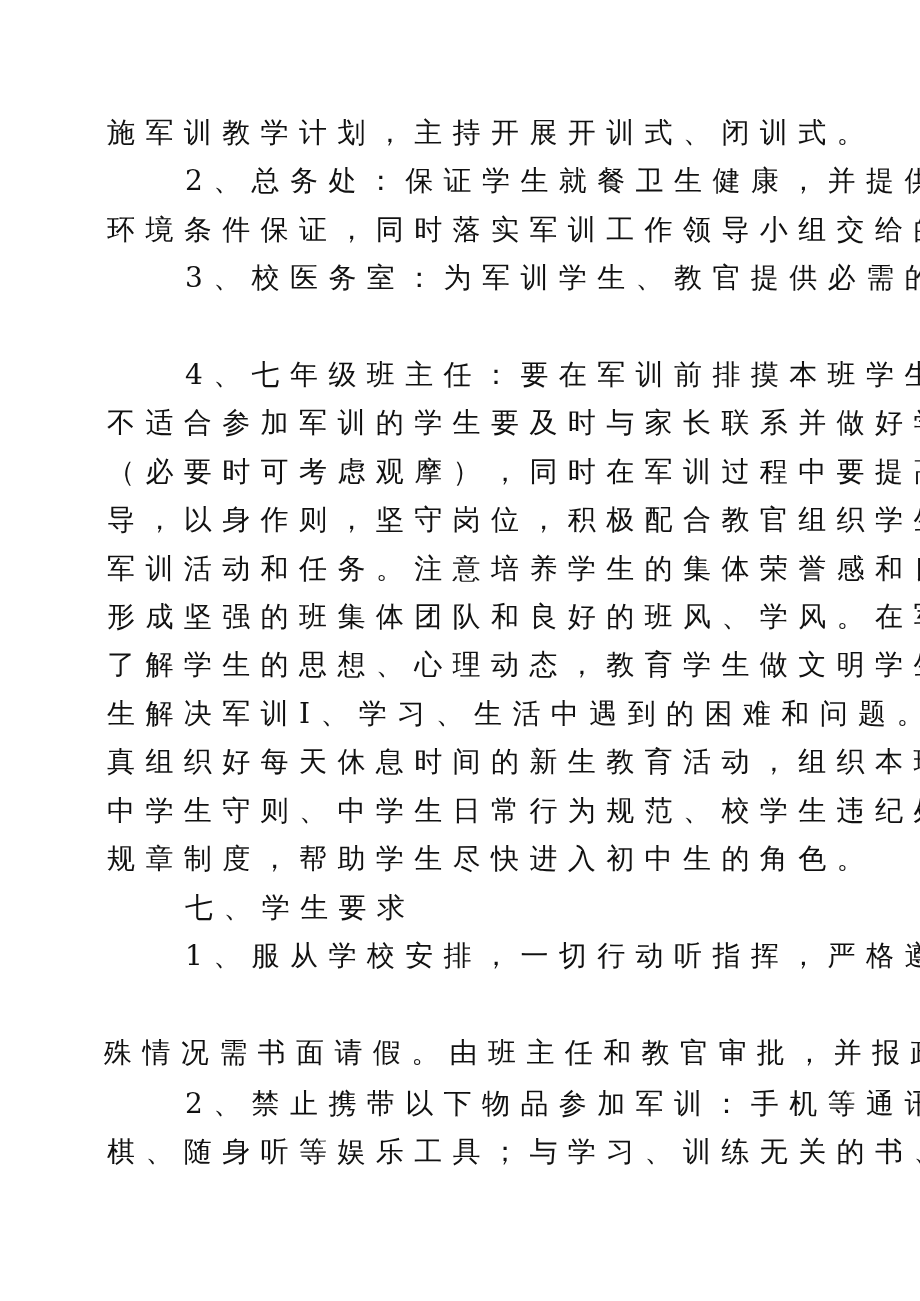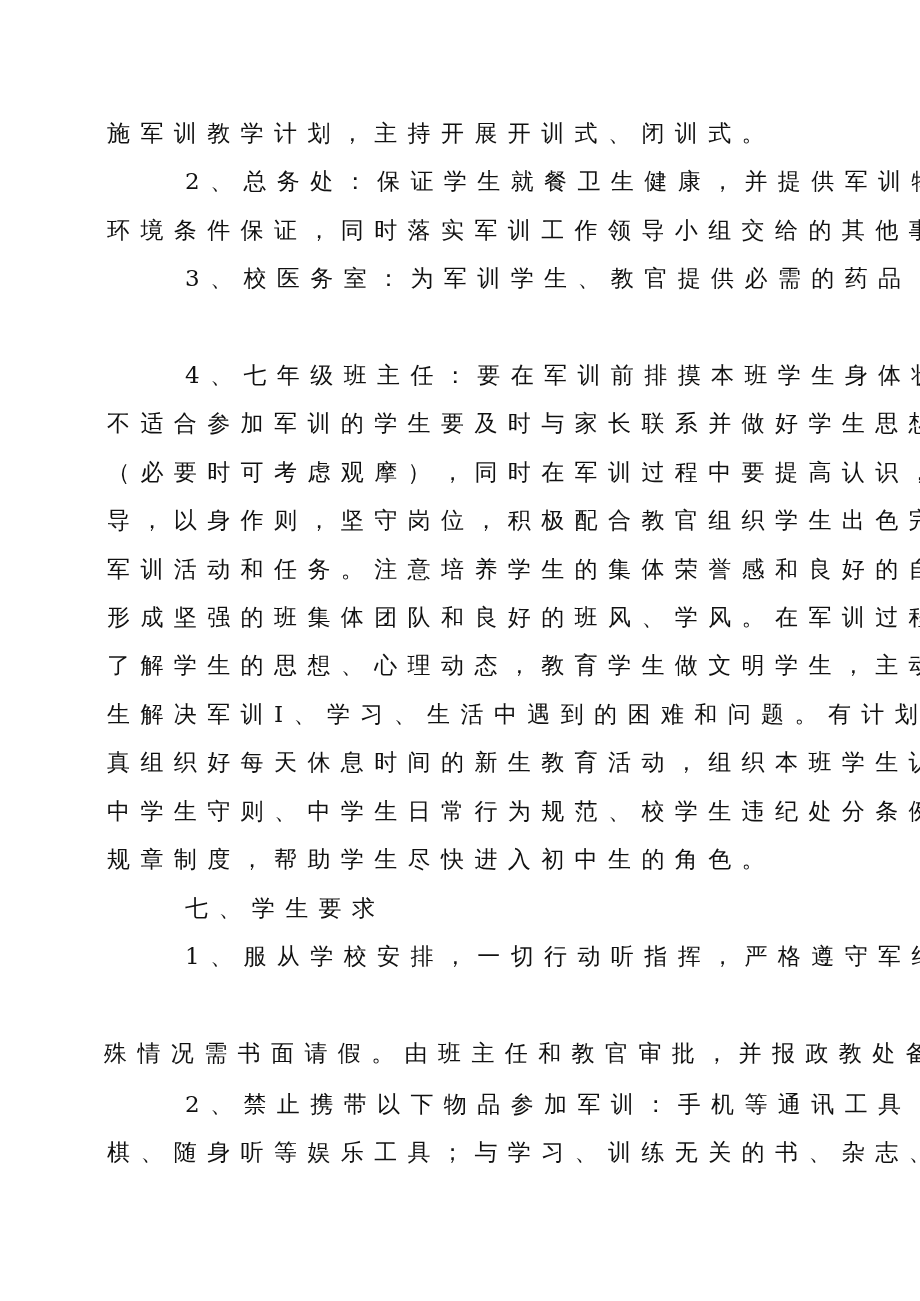--- a/index.html
+++ b/index.html
@@ -4,21 +4,21 @@
   <style>
     html, body { margin: 0; padding: 0; background: #ffffff; }
     body { width: 920px; height: 1301px; position: relative; overflow: hidden; }
     .page { position: absolute; left: 0; top: 0; width: 920px; height: 1301px; background: #ffffff; }
     .line {
       position: absolute;
       left: 107px;
       height: 30px;
       line-height: 30px;
       font-family: "DejaVu Serif", "Liberation Serif", serif;
-      font-size: 23px;
+      font-size: 28px;
       letter-spacing: 10.4px;
       color: #111111;
       white-space: nowrap;
     }
     .line.indent { left: 185px; }
     .line.shift { left: 104px; }
   </style>
 </head>
 <body>
 

